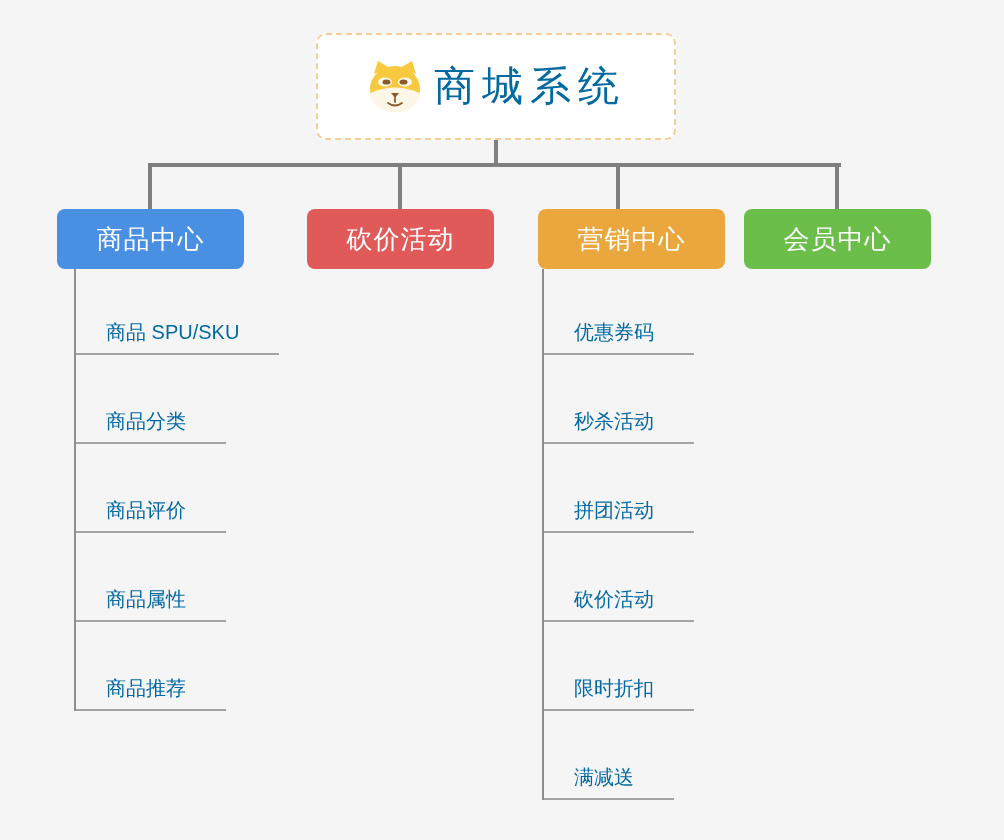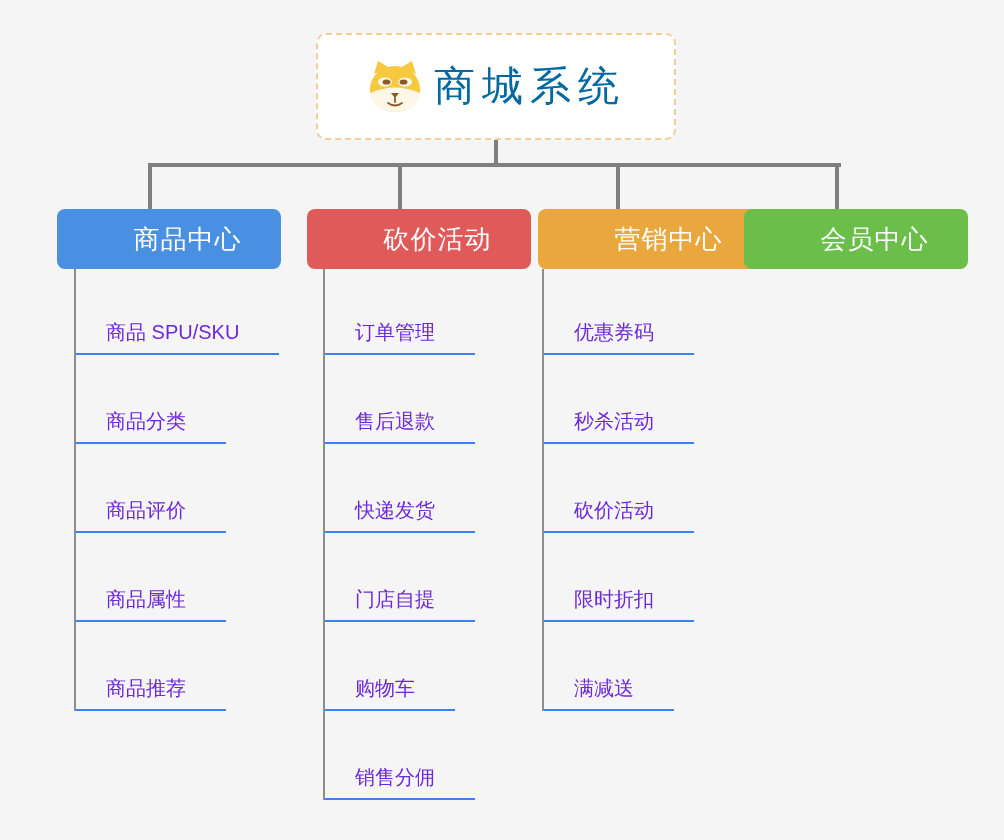--- a/index.html
+++ b/index.html
@@ -44,44 +44,43 @@
   
   .branch-header{
     position:absolute;top:209px;
     width:187px;height:60px;
     border-radius:8px;
     color:#ffffff;
     font-size:26px;
     display:flex;align-items:center;justify-content:center;
     letter-spacing:1px;
     white-space:nowrap;
-    padding-left:37px;
   }
   .col1 .branch-header, .h-col1{left:57px;}
   .col2 .branch-header, .h-col2{left:307px;}
   .col3 .branch-header, .h-col3{left:525px;margin-left:13px;}
   .col4 .branch-header, .h-col4{left:744px;}
   
   .branch-children{
     position:absolute;top:269px;
     border-left:2px solid #8d8d8d;
   }
   .c-col1{left:74px;}
   .c-col2{left:323px;}
   .c-col3{left:542px;font-family:Liberation Serif, serif;}
   .c-col4{left:761px;}
   .child-item{
     display:block;
     width:fit-content;
     white-space:nowrap;
     font-size:20px;
     line-height:26px;
-    color:#6d28d9;
+    color:#0369a1;
     padding:0 40px 8px 30px;
-    border-bottom:2px solid #3b82f6;
+    border-bottom:2px solid #a3a3a3;
     margin-top:53px;
   }
   .child-item:first-child{margin-top:50px;}
 </style>
 </head>
 <body>
 
 <div class="canvas">
 
   <div class="conn conn-trunk"></div>
@@ -118,31 +117,24 @@
   <div class="branch-header h-col4" style="background-color: rgb(107, 190, 74);">会员中心</div>
 
   <div class="branch-children c-col1">
     <div class="child-item">商品 SPU/SKU</div>
     <div class="child-item">商品分类</div>
     <div class="child-item">商品评价</div>
     <div class="child-item">商品属性</div>
     <div class="child-item">商品推荐</div>
   </div>
 
-  <div class="branch-children c-col2">
-    <div class="child-item">订单管理</div>
-    <div class="child-item">售后退款</div>
-    <div class="child-item">快递发货</div>
-    <div class="child-item">门店自提</div>
-    <div class="child-item">购物车</div>
-    <div class="child-item">销售分佣</div>
-  </div>
 
   <div class="branch-children c-col3">
     <div class="child-item">优惠券码</div>
     <div class="child-item">秒杀活动</div>
+    <div class="child-item">拼团活动</div>
     <div class="child-item">砍价活动</div>
     <div class="child-item">限时折扣</div>
     <div class="child-item">满减送</div>
   </div>
 
 
 </div>
 
 </body></html>

